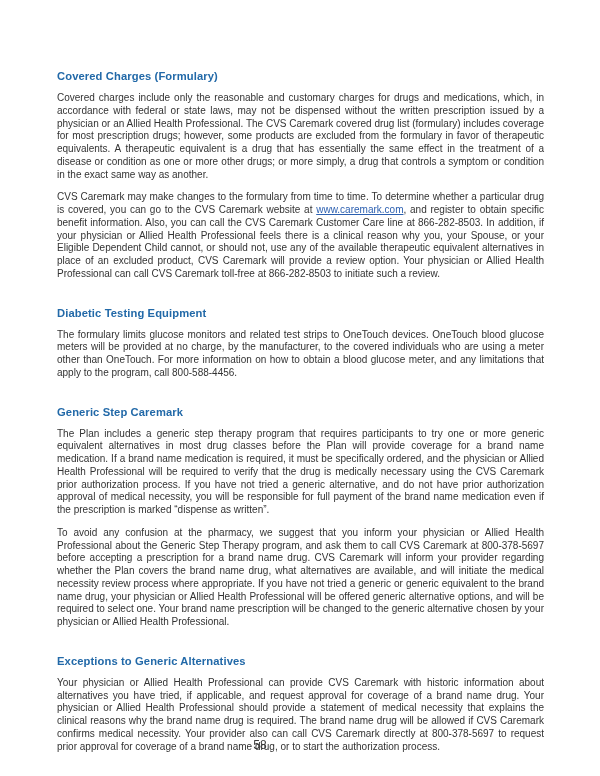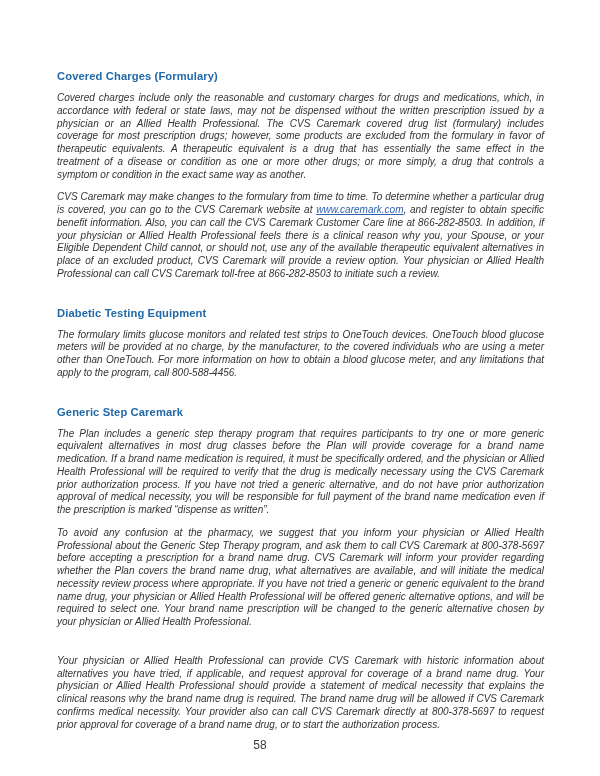--- a/index.html
+++ b/index.html
@@ -38,21 +38,20 @@
   .section + .section {
     margin-top: 26px;
   }
   p.body-text {
     font-size: 10px;
     line-height: 12.75px;
     text-align: justify;
     margin: 0 0 10px 0;
     color: #333333;
     hyphens: none;
-    font-style: italic;
   }
   p.body-text:last-child {
     margin-bottom: 0;
   }
   a.inline-link {
     color: #2b5fb0;
     text-decoration: underline;
   }
   .page-number {
     position: absolute;
@@ -83,20 +82,21 @@
       <p class="body-text">The formulary limits glucose monitors and related test strips to OneTouch devices. OneTouch blood glucose meters will be provided at no charge, by the manufacturer, to the covered individuals who are using a meter other than OneTouch. For more information on how to obtain a blood glucose meter, and any limitations that apply to the program, call 800-588-4456.</p>
     </div>
 
     <div class="section">
       <h2 class="section-heading">Generic Step Caremark</h2>
       <p class="body-text">The Plan includes a generic step therapy program that requires participants to try one or more generic equivalent alternatives in most drug classes before the Plan will provide coverage for a brand name medication. If a brand name medication is required, it must be specifically ordered, and the physician or Allied Health Professional will be required to verify that the drug is medically necessary using the CVS Caremark prior authorization process. If you have not tried a generic alternative, and do not have prior authorization approval of medical necessity, you will be responsible for full payment of the brand name medication even if the prescription is marked “dispense as written”.</p>
       <p class="body-text">To avoid any confusion at the pharmacy, we suggest that you inform your physician or Allied Health Professional about the Generic Step Therapy program, and ask them to call CVS Caremark at 800-378-5697 before accepting a prescription for a brand name drug. CVS Caremark will inform your provider regarding whether the Plan covers the brand name drug, what alternatives are available, and will initiate the medical necessity review process where appropriate. If you have not tried a generic or generic equivalent to the brand name drug, your physician or Allied Health Professional will be offered generic alternative options, and will be required to select one. Your brand name prescription will be changed to the generic alternative chosen by your physician or Allied Health Professional.</p>
     </div>
 
     <div class="section">
+      <h2 class="section-heading">Exceptions to Generic Alternatives</h2>
       <p class="body-text">Your physician or Allied Health Professional can provide CVS Caremark with historic information about alternatives you have tried, if applicable, and request approval for coverage of a brand name drug. Your physician or Allied Health Professional should provide a statement of medical necessity that explains the clinical reasons why the brand name drug is required. The brand name drug will be allowed if CVS Caremark confirms medical necessity. Your provider also can call CVS Caremark directly at 800-378-5697 to request prior approval for coverage of a brand name drug, or to start the authorization process.</p>
     </div>
 
   </div>
 
   <div class="page-number">58</div>
 
 </div>
 
 </body></html>

